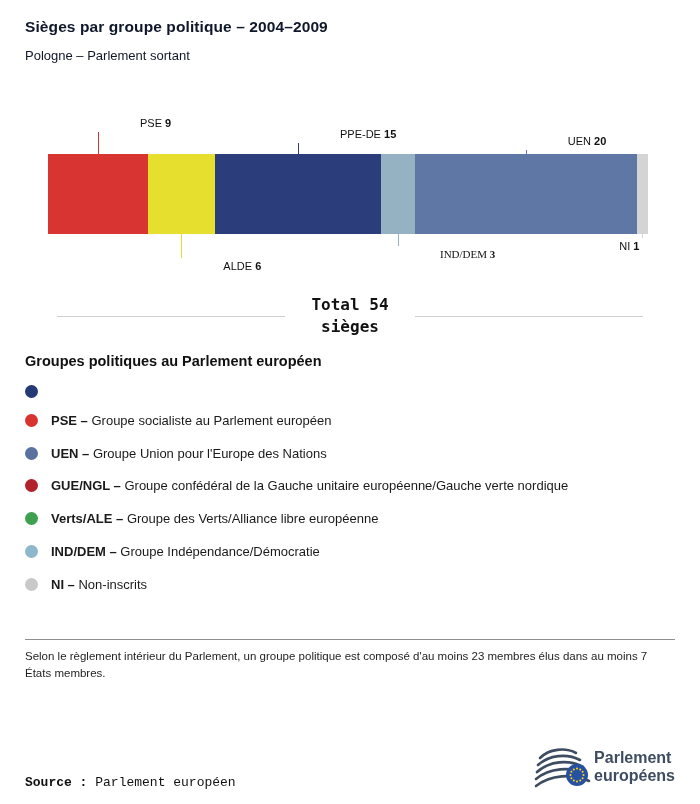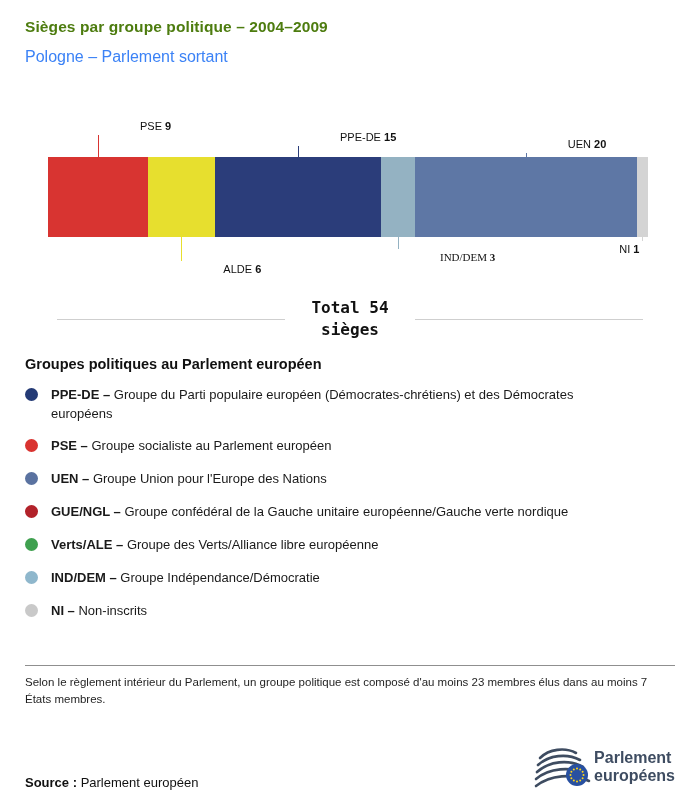--- a/index.html
+++ b/index.html
@@ -5,22 +5,22 @@
   * { margin:0; padding:0; box-sizing:border-box; }
   html,body { background:#ffffff; }
   body {
     width:700px; height:804px;
     font-family:"Liberation Sans", sans-serif;
     color:#1a1a1a;
   }
   .page { position:relative; width:700px; height:804px; overflow:hidden; background:#fff; }
 
   .header { padding:18px 25px 0 25px; }
-  .title { font-size:15.5px; font-weight:bold; color:#4d7c0f; letter-spacing:0.1px; }
-  .subtitle { font-size:16px; color:#3b82f6; margin-top:12px; font-weight:normal; }
+  .title { font-size:15.5px; font-weight:bold; color:#0f172a; letter-spacing:0.1px; }
+  .subtitle { font-size:13px; color:#0f172a; margin-top:12px; font-weight:normal; }
 
   .chart { position:relative; height:175px; margin-top:36px; }
   .bar { position:absolute; left:48px; top:55px; width:600px; height:80px; display:flex; }
   .segment { height:100%; }
   .callouts { position:absolute; left:48px; top:0; width:600px; height:100%; }
   .callout-line { position:absolute; width:1px; }
   .callout-label { position:absolute; font-size:11px; color:#111; white-space:nowrap;padding-left:39px; }
   .callout-label b { font-weight:bold; }
 
   .total-row { display:flex; align-items:center; padding:0 57px; margin-top:20px; }
@@ -40,21 +40,21 @@
   .legend-text b { font-weight:bold; }
 
   .footer-sep { margin:44px 25px 0 25px; border-top:1px solid #8f8f8f; }
   .footnote { padding:8px 25px 0 25px; font-size:11.5px; line-height:1.5; color:#1f1f1f; max-width:680px; }
 
   .bottom-row {
     position:absolute; left:0; right:0; bottom:14px;
     display:flex; justify-content:space-between; align-items:flex-end;
     padding:0 25px;
   }
-  .source { font-size:13px; color:#111; }
+  .source { font-size:13px; color:#111;font-family:Liberation Mono, monospace; }
   .source b { font-weight:bold; }
   .logo { display:flex; align-items:center; gap:2px; }
   .logo-text { font-size:16px; font-weight:bold; color:#3e4c61; line-height:1.12; }
 </style>
 </head>
 <body>
 
 <div class="page">
 
   <div class="header">
@@ -94,21 +94,20 @@
       <div>sièges</div>
     </div>
     <div class="rule"></div>
   </div>
 
   <div class="legend">
     <div class="legend-heading">Groupes politiques au Parlement européen</div>
     <div class="legend-items">
         <div class="legend-item">
           <span class="dot" style="background: rgb(36, 58, 117);"></span>
-          <span class="legend-text"><b>PPE-DE – </b>Groupe du Parti populaire européen (Démocrates-chrétiens) et des Démocrates européens</span>
         </div>
         <div class="legend-item">
           <span class="dot" style="background: rgb(217, 51, 48);"></span>
           <span class="legend-text"><b>PSE – </b>Groupe socialiste au Parlement européen</span>
         </div>
         <div class="legend-item">
           <span class="dot" style="background: rgb(90, 114, 160);"></span>
           <span class="legend-text"><b>UEN – </b>Groupe Union pour l'Europe des Nations</span>
         </div>
         <div class="legend-item">

